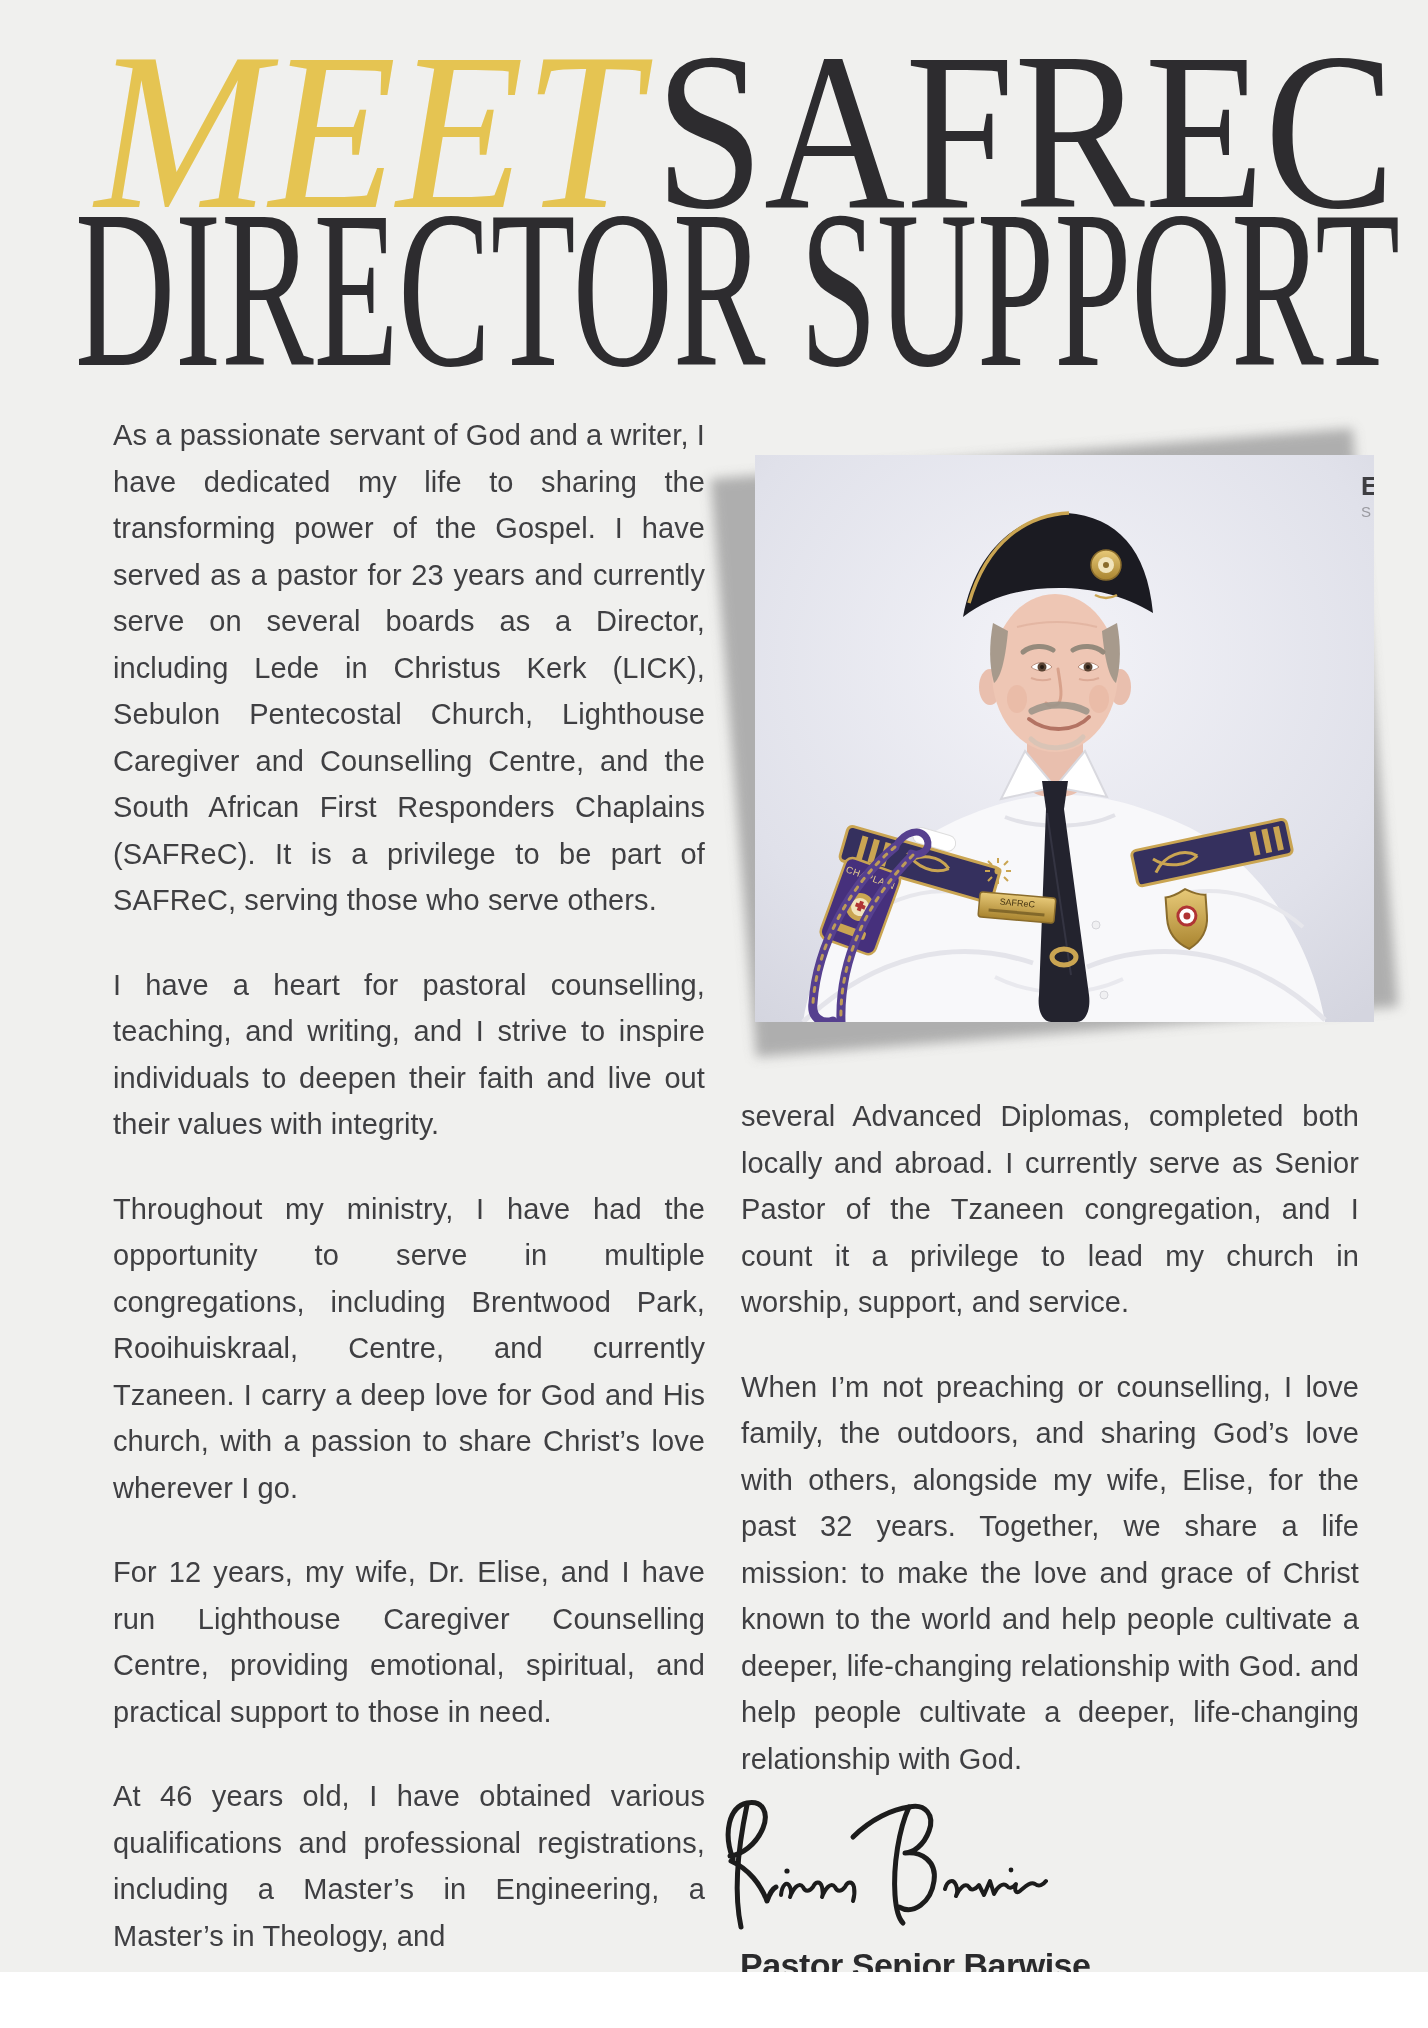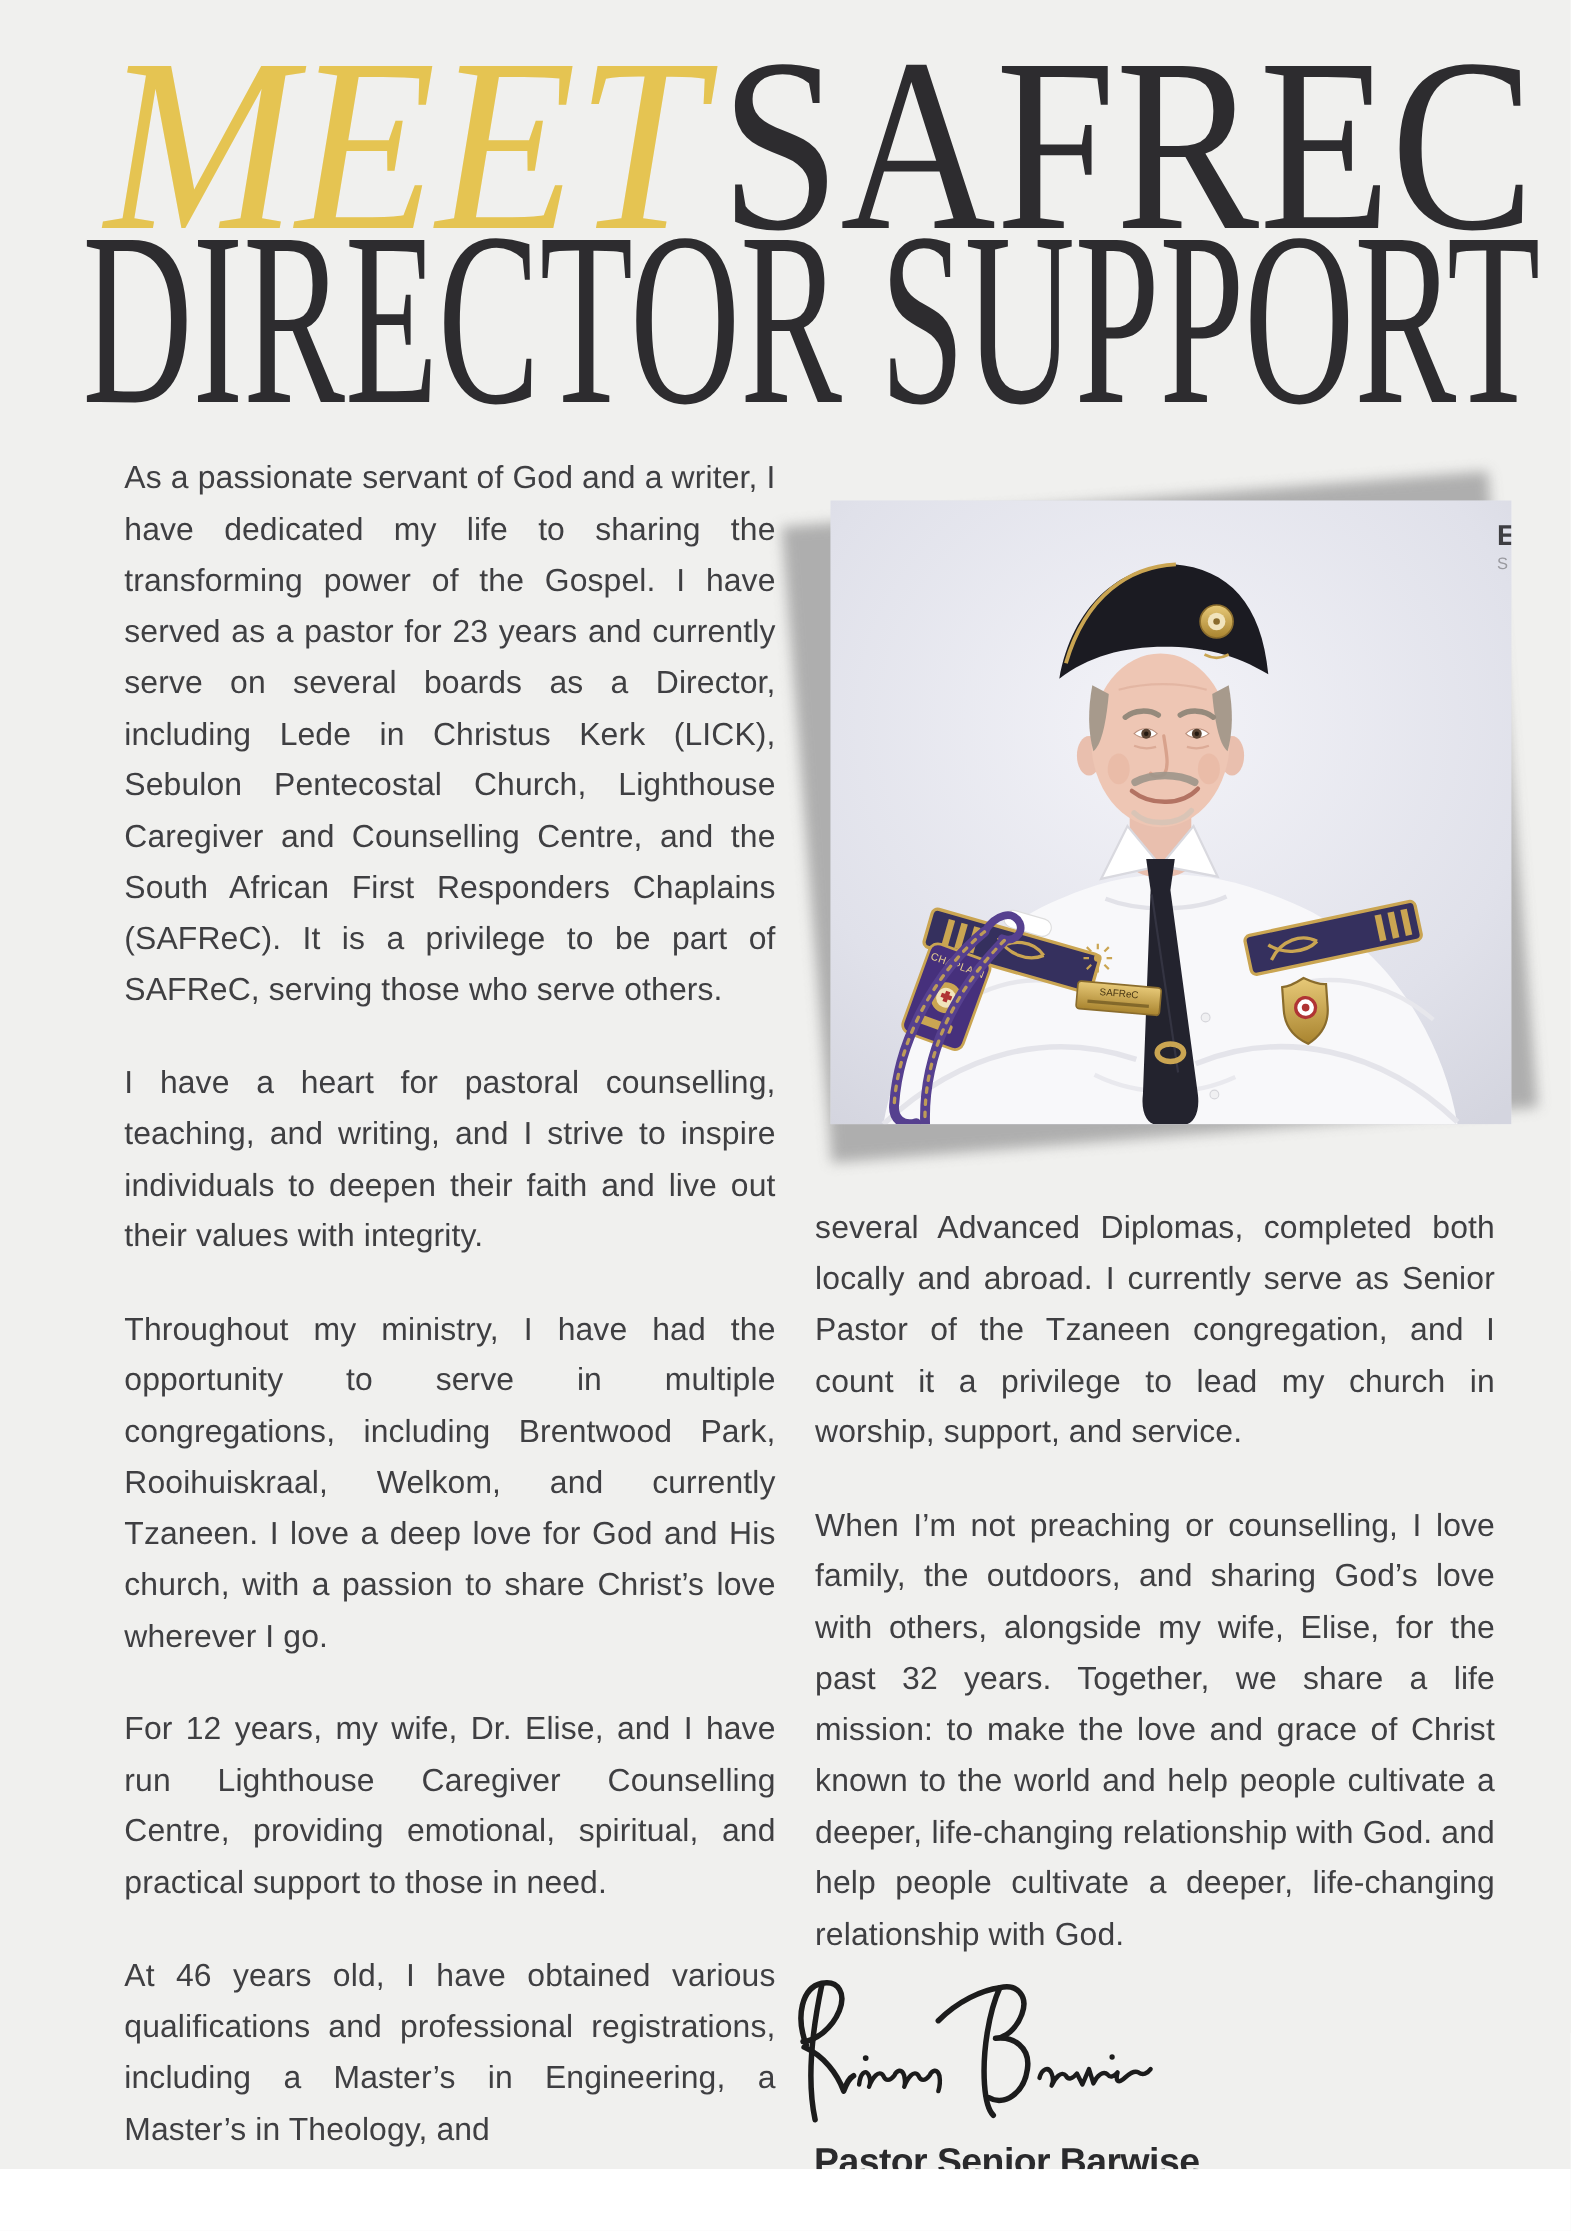--- a/index.html
+++ b/index.html
@@ -54,21 +54,21 @@
 
   <svg class="title-svg" viewBox="0 0 1428 380" aria-hidden="false">
     <text class="title-accent" x="95" y="187" font-size="225" textLength="545" lengthAdjust="spacingAndGlyphs">MEET</text>
     <text class="title-main" x="655" y="187" font-size="225" textLength="740" lengthAdjust="spacingAndGlyphs">SAFREC</text>
     <text class="title-main" x="75" y="345" font-size="225" textLength="1325" lengthAdjust="spacingAndGlyphs">DIRECTOR SUPPORT</text>
   </svg>
 
   <div class="col col-left">
     <p>As a passionate servant of God and a writer, I have dedicated my life to sharing the transforming power of the Gospel. I have served as a pastor for 23 years and currently serve on several boards as a Director, including Lede in Christus Kerk (LICK), Sebulon Pentecostal Church, Lighthouse Caregiver and Counselling Centre, and the South African First Responders Chaplains (SAFReC). It is a privilege to be part of SAFReC, serving those who serve others.</p>
     <p>I have a heart for pastoral counselling, teaching, and writing, and I strive to inspire individuals to deepen their faith and live out their values with integrity.</p>
-    <p>Throughout my ministry, I have had the opportunity to serve in multiple congregations, including Brentwood Park, Rooihuiskraal, Welkom, and currently Tzaneen. I love a deep love for God and His church, with a passion to share Christ’s love wherever I go.</p>
+    <p>Throughout my ministry, I have had the opportunity to serve in multiple congregations, including Brentwood Park, Rooihuiskraal, Centre, and currently Tzaneen. I carry a deep love for God and His church, with a passion to share Christ’s love wherever I go.</p>
     <p>For 12 years, my wife, Dr. Elise, and I have run Lighthouse Caregiver Counselling Centre, providing emotional, spiritual, and practical support to those in need.</p>
     <p>At 46 years old, I have obtained various qualifications and professional registrations, including a Master’s in Engineering, a Master’s in Theology, and</p>
   </div>
 
   <div class="photo-shadow"></div>
   <div class="photo">
     <svg viewBox="0 0 619 567" width="619" height="567">
       <defs>
         <radialGradient id="bgG" cx="48%" cy="36%" r="80%">
           <stop offset="0%" stop-color="#f3f3f8"></stop>

